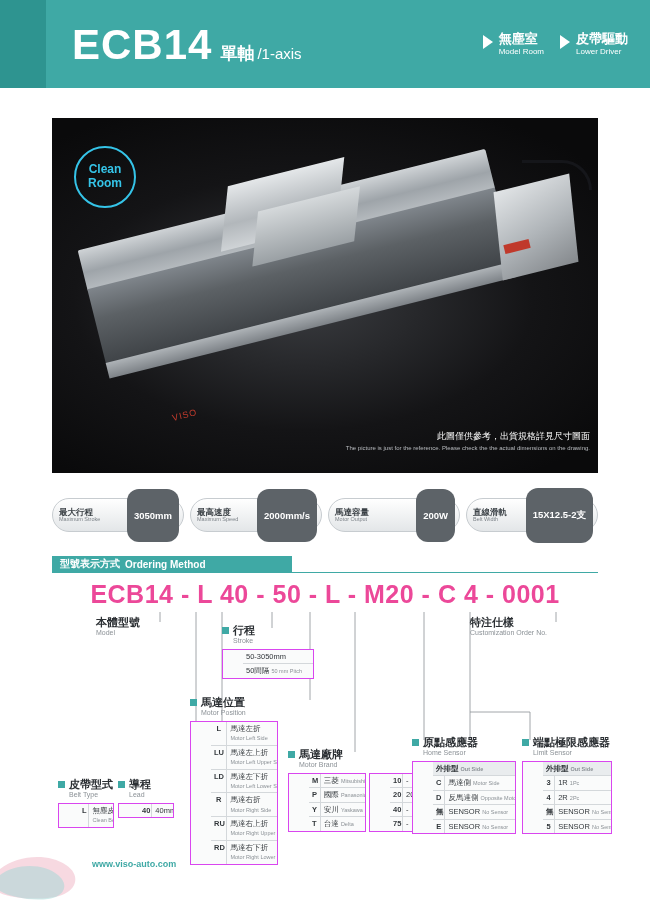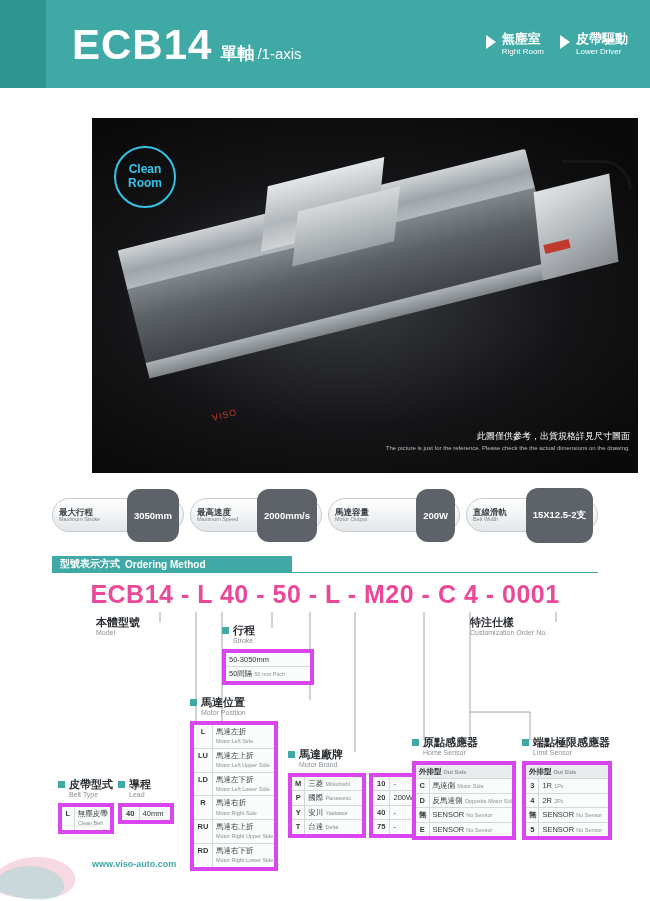--- a/index.html
+++ b/index.html
@@ -49,21 +49,20 @@
   .htag .cn { font-size:13px; color:#ffffff; font-weight:bold; display:block; }
   .htag .en { font-size:8px; color:#ffffff; display:block; }
 
   
   .photo {
     position:absolute; left:52px; top:118px; width:546px; height:355px;
     background:#0d0d0f;
     background-image:
       radial-gradient(ellipse 70% 60% at 46% 52%, #3a3c40 0%, #141416 60%, #0a0a0b 100%);
     overflow:hidden;
-    margin-left:40px;
   }
   .clean-badge {
     position:absolute; left:22px; top:28px; width:62px; height:62px;
     border:2px solid #35c4e8; border-radius:50%;
     color:#35c4e8; font-size:12px; font-weight:bold; line-height:1.15;
     display:flex; align-items:center; justify-content:center; text-align:center;
   }
   
   .rail {
     position:absolute; left:45px; top:130px; width:425px; height:160px;
@@ -161,22 +160,22 @@
   
   .callout { position:absolute; }
   .callout .hd { display:flex; align-items:flex-start; }
   .callout .sq {
     width:7px;height:7px;background:#3fa9a5;margin-right:4px;margin-top:3px;flex:none;
   }
   .callout .cn { font-size:11px; font-weight:bold; color:#2b2f33; display:block; line-height:1.15; white-space:nowrap;}
   .callout .en { font-size:7px; color:#8b9196; display:block; line-height:1.2; white-space:nowrap;}
 
   .box {
-    border:4px solid #d946ef; background:#fafbfb;
-    font-size:7.5px; color:#33383c;
+    border:1px solid #d946ef; background:#fafbfb;
+    font-size:7.5px; color:#33383c;padding-left:20px;
   }
   .box .row { display:flex; border-bottom:1px solid #d4d8db; }
   .box .row:last-child { border-bottom:none; }
   .box .c {
     padding:2px 3px; line-height:1.25; white-space:nowrap; overflow:hidden;
   }
   .box .k { width:14px; text-align:center; border-right:1px solid #d4d8db; font-weight:bold;}
   .box .hdr { background:#e9ecee; font-weight:bold; }
   .cnsm { font-size:7.5px; }
   .ensm { font-size:5.5px; color:#8b9196; }
@@ -198,21 +197,21 @@
   <div class="title-wrap">
     <span class="title-main">ECB14</span>
     <span class="title-sub-cn">單軸</span>
     <span class="title-sub-en">/1-axis</span>
   </div>
   <div class="header-tags">
     <div class="htag">
       <span class="tri"></span>
       <span class="tx">
         <span class="cn">無塵室</span>
-        <span class="en">Right Room</span>
+        <span class="en">Model Room</span>
       </span>
     </div>
     <div class="htag">
       <span class="tri"></span>
       <span class="tx">
         <span class="cn">皮帶驅動</span>
         <span class="en">Lower Driver</span>
       </span>
     </div>
   </div>

